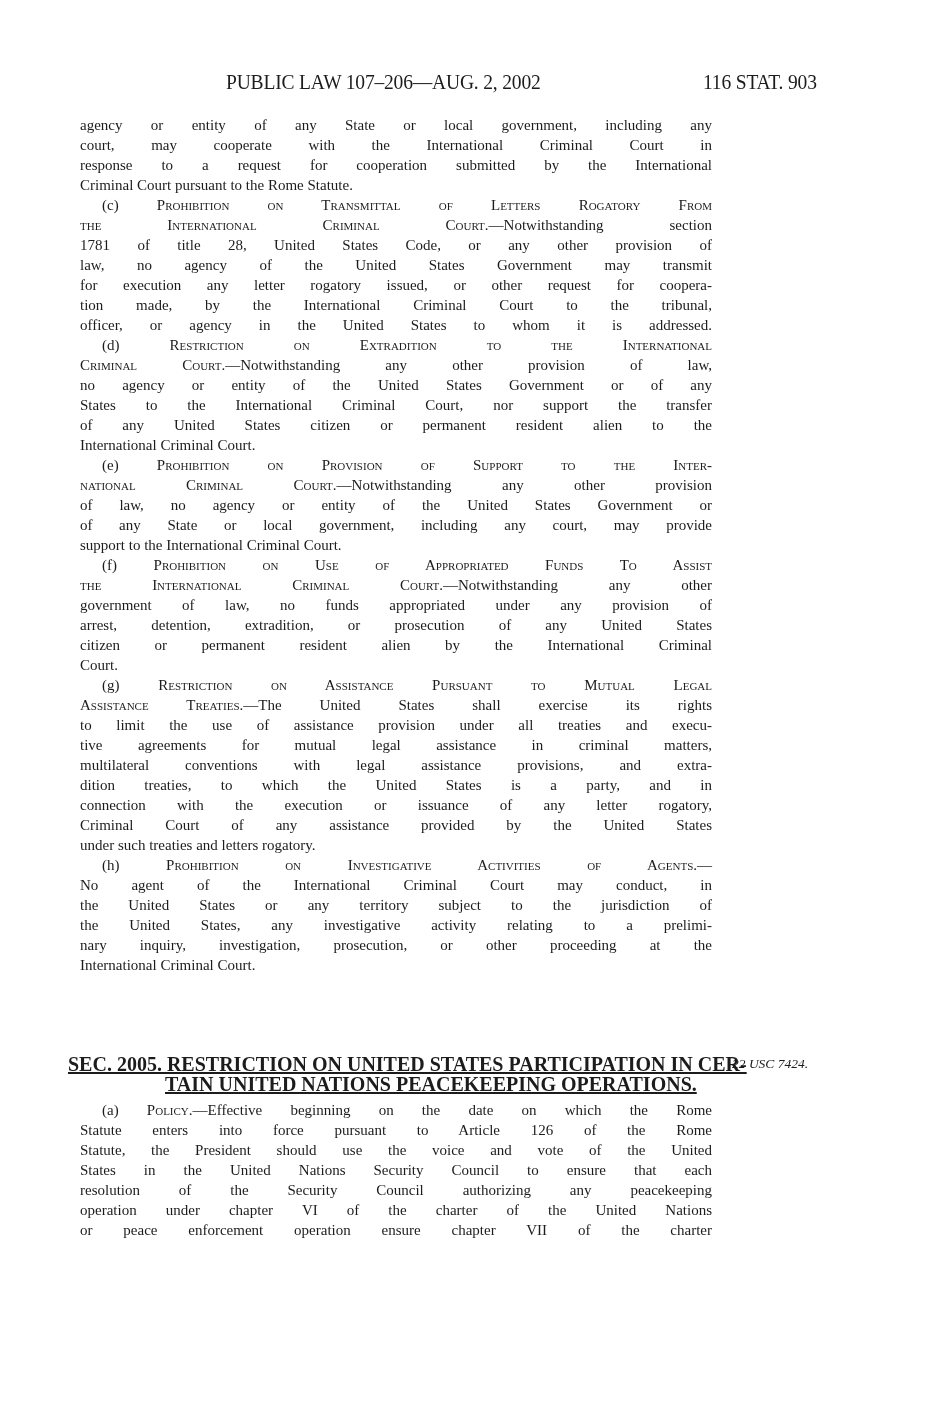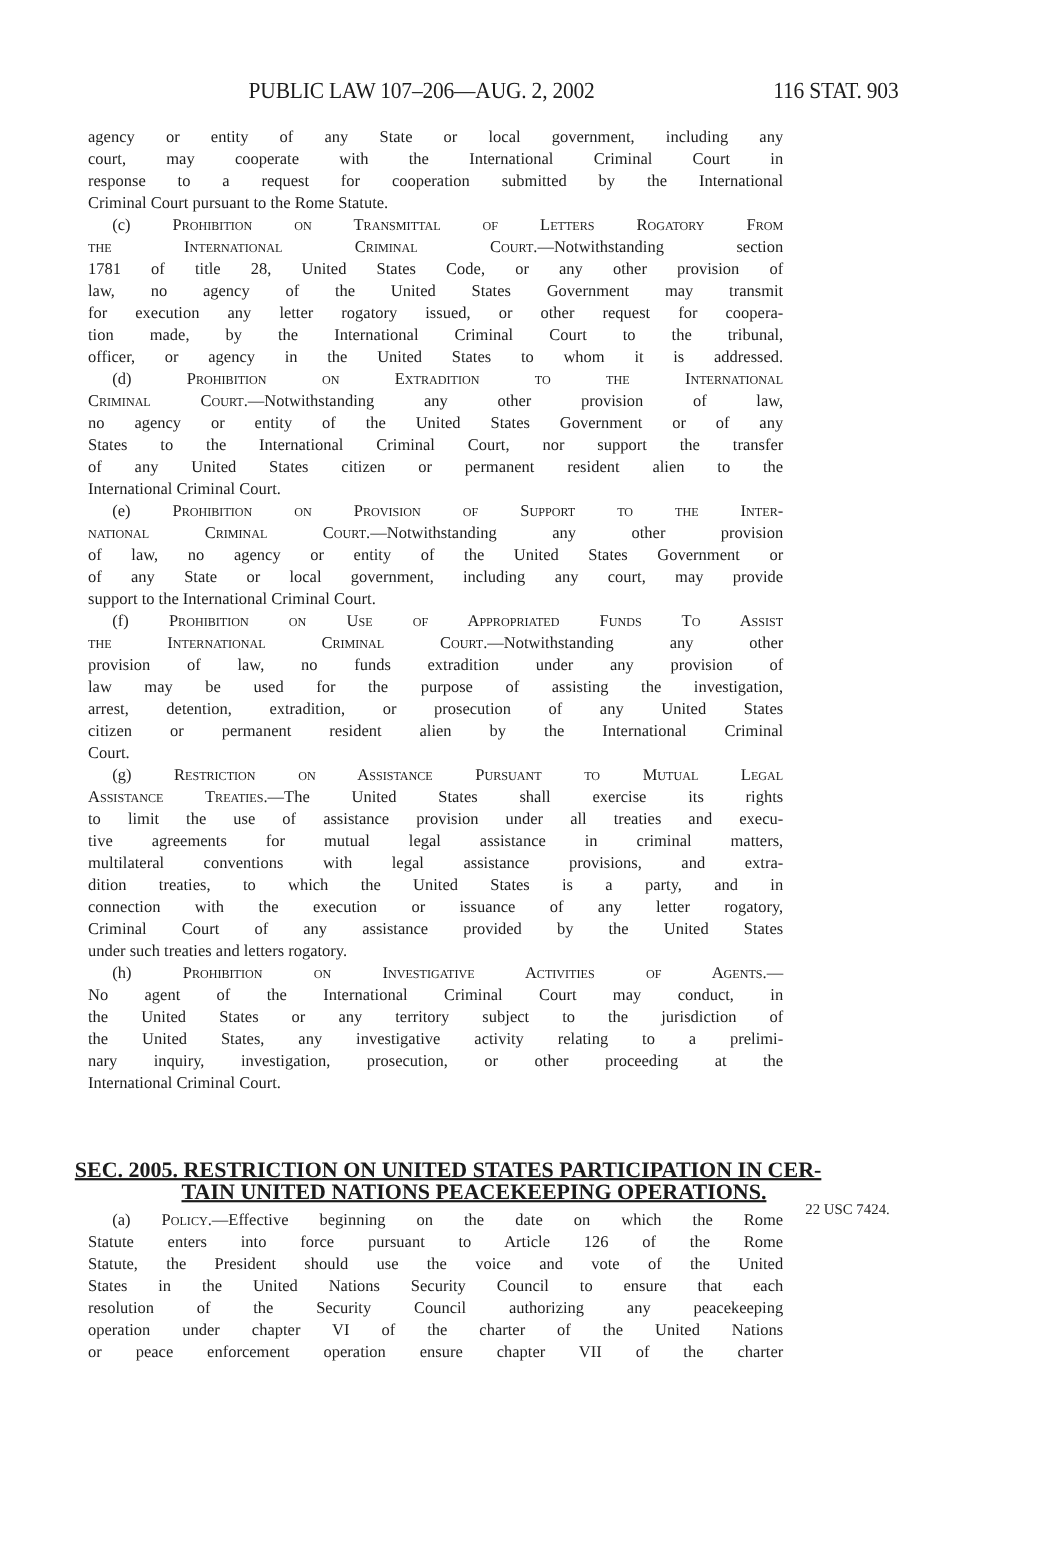--- a/index.html
+++ b/index.html
@@ -79,23 +79,24 @@
   .section-head .sh-line.first {
     text-align: justify;
     text-align-last: justify;
   }
   .section-head .sh-line.second {
     padding-left: 97px;
   }
   .margin-note {
     position: absolute;
     left: 732px;
-    top: 1092px;
+    top: 1056px;
     font-size: 13.5px;
     white-space: nowrap;
+    font-style: italic;
   }
   .sec-body {
     position: absolute;
     left: 80px;
     top: 1100px;
     width: 632px;
   }
 </style>
 </head>
 <body>
@@ -117,41 +118,40 @@
     <span class="line indent"><span>(c)</span> <span class="sc">Prohibition on Transmittal of Letters Rogatory From</span></span>
     <span class="line"><span class="sc">the International Criminal Court.</span><span>—Notwithstanding section</span></span>
     <span class="line">1781 of title 28, United States Code, or any other provision of</span>
     <span class="line">law, no agency of the United States Government may transmit</span>
     <span class="line">for execution any letter rogatory issued, or other request for coopera-</span>
     <span class="line">tion made, by the International Criminal Court to the tribunal,</span>
     <span class="line">officer, or agency in the United States to whom it is addressed.</span>
   </div>
 
   <div>
-    <span class="line indent"><span>(d)</span> <span class="sc">Prohibition on Extradition to the International</span></span>
+    <span class="line indent"><span>(d)</span> <span class="sc">Restriction on Extradition to the International</span></span>
     <span class="line"><span class="sc">Criminal Court.</span><span>—Notwithstanding any other provision of law,</span></span>
     <span class="line">no agency or entity of the United States Government or of any</span>
     <span class="line">States to the International Criminal Court, nor support the transfer</span>
     <span class="line">of any United States citizen or permanent resident alien to the</span>
     <span class="line last">International Criminal Court.</span>
   </div>
 
   <div>
     <span class="line indent"><span>(e)</span> <span class="sc">Prohibition on Provision of Support to the Inter-</span></span>
     <span class="line"><span class="sc">national Criminal Court.</span><span>—Notwithstanding any other provision</span></span>
     <span class="line">of law, no agency or entity of the United States Government or</span>
     <span class="line">of any State or local government, including any court, may provide</span>
     <span class="line last">support to the International Criminal Court.</span>
   </div>
 
   <div>
     <span class="line indent"><span>(f)</span> <span class="sc">Prohibition on Use of Appropriated Funds To Assist</span></span>
     <span class="line"><span class="sc">the International Criminal Court.</span><span>—Notwithstanding any other</span></span>
-    <span class="line">provision of law, no funds extradition under any provision of</span>
-    <span class="line">law may be used for the purpose of assisting the investigation,</span>
+    <span class="line">government of law, no funds appropriated under any provision of</span>
     <span class="line">arrest, detention, extradition, or prosecution of any United States</span>
     <span class="line">citizen or permanent resident alien by the International Criminal</span>
     <span class="line last">Court.</span>
   </div>
 
   <div>
     <span class="line indent"><span>(g)</span> <span class="sc">Restriction on Assistance Pursuant to Mutual Legal</span></span>
     <span class="line"><span class="sc">Assistance Treaties.</span><span>—The United States shall exercise its rights</span></span>
     <span class="line">to limit the use of assistance provision under all treaties and execu-</span>
     <span class="line">tive agreements for mutual legal assistance in criminal matters,</span>

